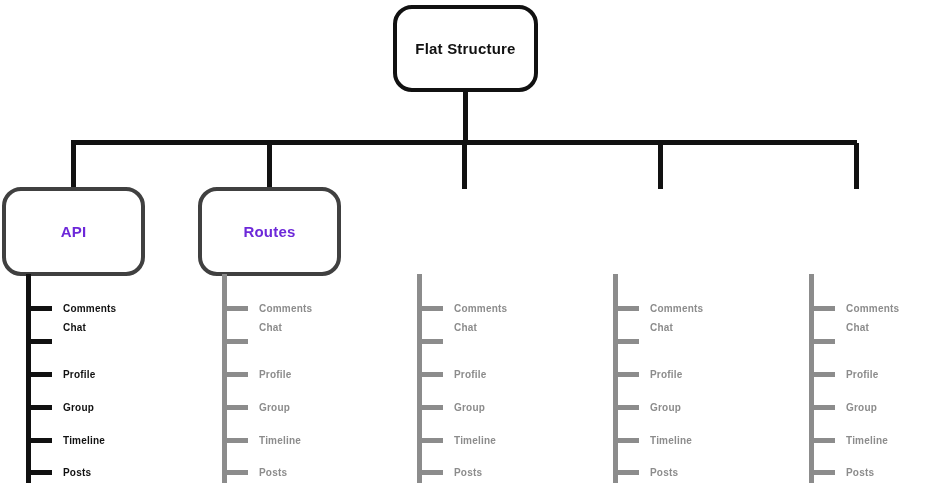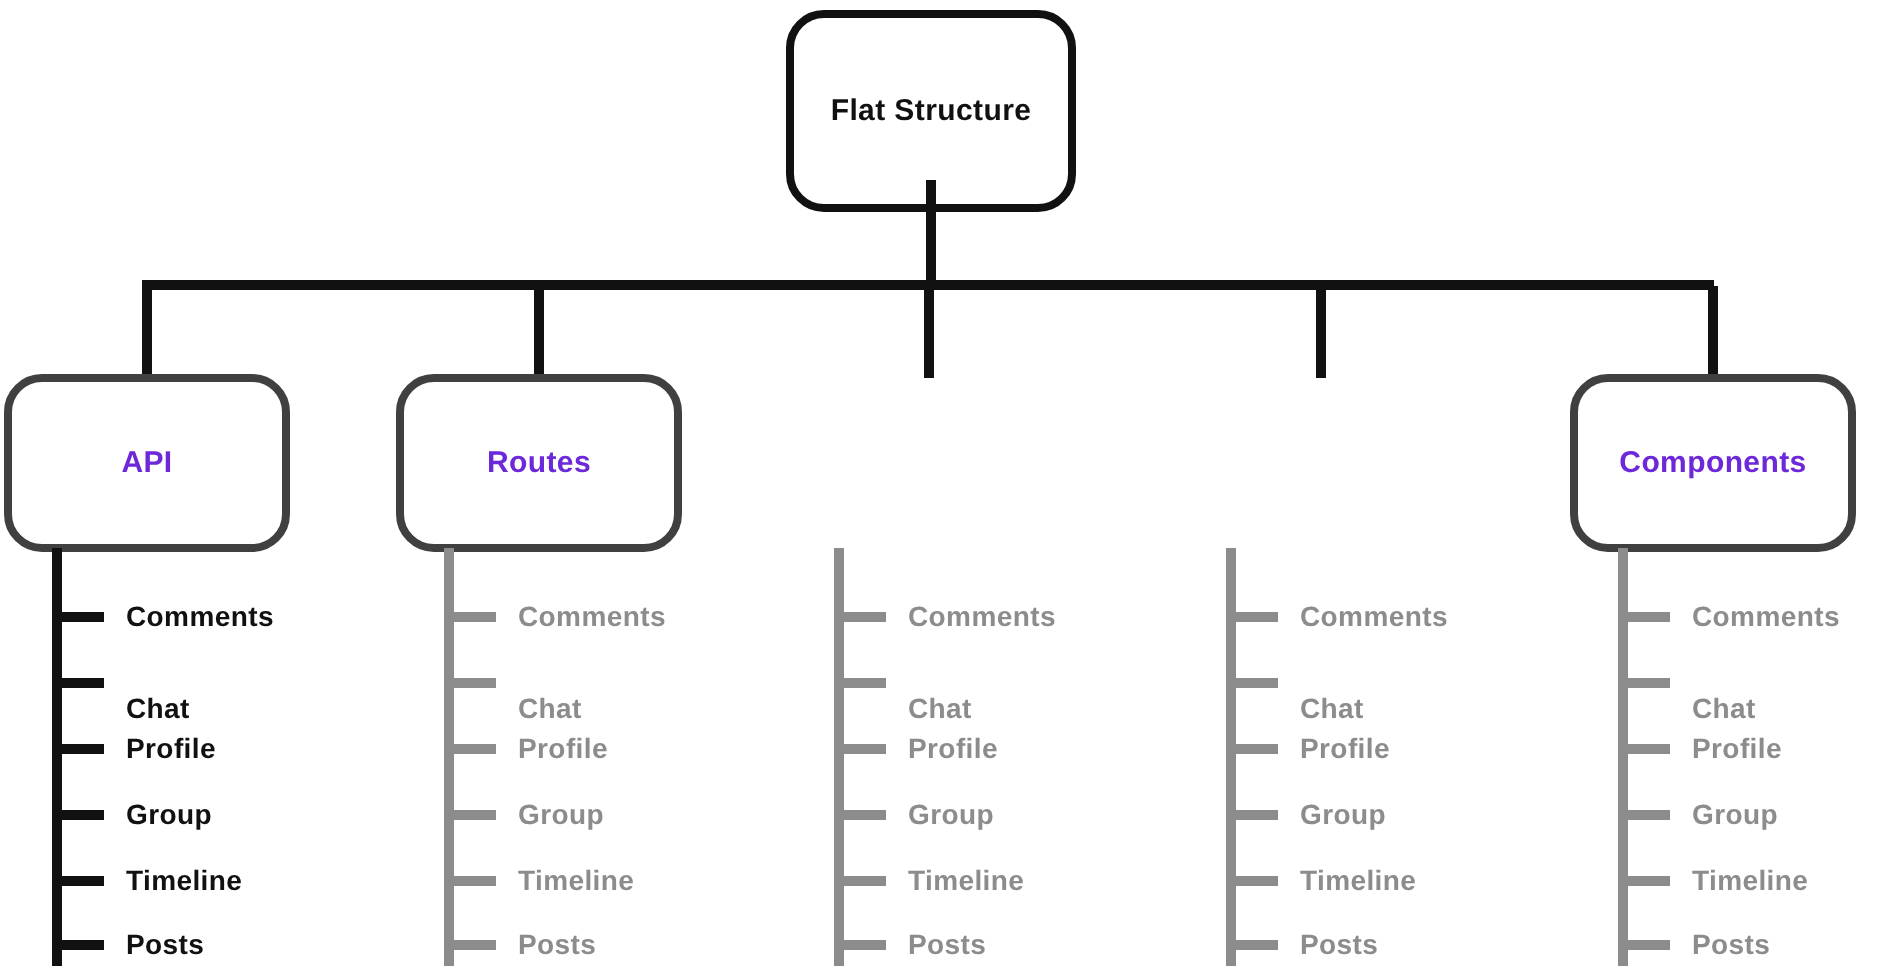--- a/index.html
+++ b/index.html
@@ -2,21 +2,21 @@
 <html><head>
 <meta charset="utf-8">
 <style>
   * { margin:0; padding:0; box-sizing:border-box; }
   html,body { width:940px; height:483px; background:#ffffff; overflow:hidden;
               font-family:"Liberation Sans", sans-serif; }
   .canvas { position:relative; width:940px; height:483px; background:#ffffff; }
 
   
   .root-box {
-    position:absolute; left:393px; top:5px; width:145px; height:101px;
+    position:absolute; left:393px; top:5px; width:145px; height:87px;
     border:4px solid #111111; border-radius:19px; background:#ffffff;
     display:flex; align-items:center; justify-content:center;
     font-size:15px; font-weight:700; color:#111111; letter-spacing:0.2px;
   }
 
   
   .line { position:absolute; background:#111111; }
   .root-stub { left:463px; top:90px; width:5px; height:52px; }
   .trunk     { left:71px;  top:140px; width:786px; height:5px; }
   .drop      { top:143px; width:5px; height:46px; }
@@ -31,24 +31,24 @@
   .node-box {
     position:absolute; left:0; top:187px; width:143px; height:89px;
     border:4px solid #404040; border-radius:19px; background:#ffffff;
     display:flex; align-items:center; justify-content:center;
     font-size:15px; font-weight:700; color:#6d28d9; letter-spacing:0.2px;
   }
 
   .list-line { position:absolute; left:24px; top:274px; width:5px; height:209px; }
   .tick      { position:absolute; left:27px; width:23px; height:5px; }
   .ilabel    { position:absolute; left:61px; transform:translateY(-50%);
-               font-size:14px; font-weight:700; letter-spacing:0.2px; white-space:nowrap; }
+               font-size:10px; font-weight:700; letter-spacing:0.2px; white-space:nowrap; }
 
   .tick.r0 { top:306px; } .ilabel.r0 { top:308px; }
-  .tick.r1 { top:339px; } .ilabel.r1 { top:354px; }
+  .tick.r1 { top:339px; } .ilabel.r1 { top:327px; }
   .tick.r2 { top:372px; } .ilabel.r2 { top:374px; }
   .tick.r3 { top:405px; } .ilabel.r3 { top:407px; }
   .tick.r4 { top:438px; } .ilabel.r4 { top:440px; }
   .tick.r5 { top:470px; } .ilabel.r5 { top:472px; }
 
   .col.active .list-line, .col.active .tick { background:#111111; }
   .col.active .ilabel { color:#111111; }
   .col.inactive .list-line, .col.inactive .tick { background:#8c8c8c; }
   .col.inactive .ilabel { color:#8c8c8c; }
 </style>
@@ -127,21 +127,20 @@
     <div class="ilabel r2">Profile</div>
     <div class="tick r3"></div>
     <div class="ilabel r3">Group</div>
     <div class="tick r4"></div>
     <div class="ilabel r4">Timeline</div>
     <div class="tick r5"></div>
     <div class="ilabel r5">Posts</div>
   </div>
 
   <div class="col c4 inactive">
-    <div class="node-box">Components</div>
     <div class="list-line"></div>
     <div class="tick r0"></div>
     <div class="ilabel r0">Comments</div>
     <div class="tick r1"></div>
     <div class="ilabel r1">Chat</div>
     <div class="tick r2"></div>
     <div class="ilabel r2">Profile</div>
     <div class="tick r3"></div>
     <div class="ilabel r3">Group</div>
     <div class="tick r4"></div>

